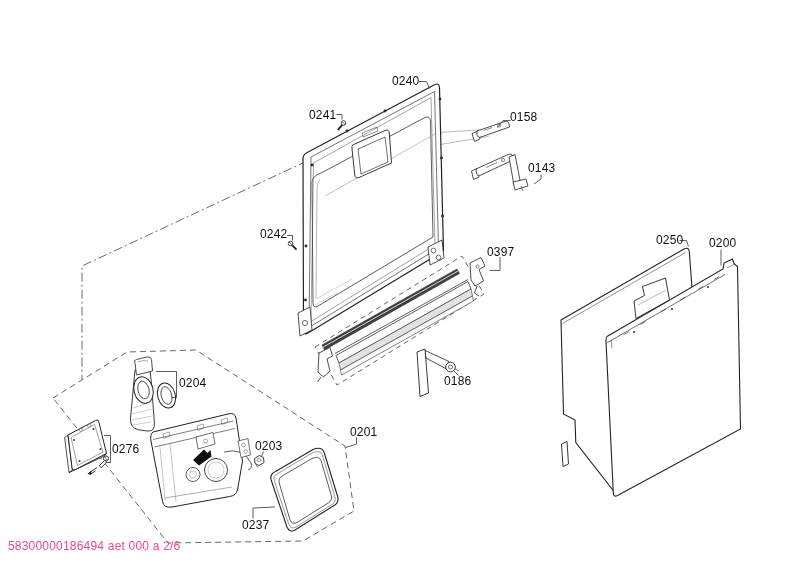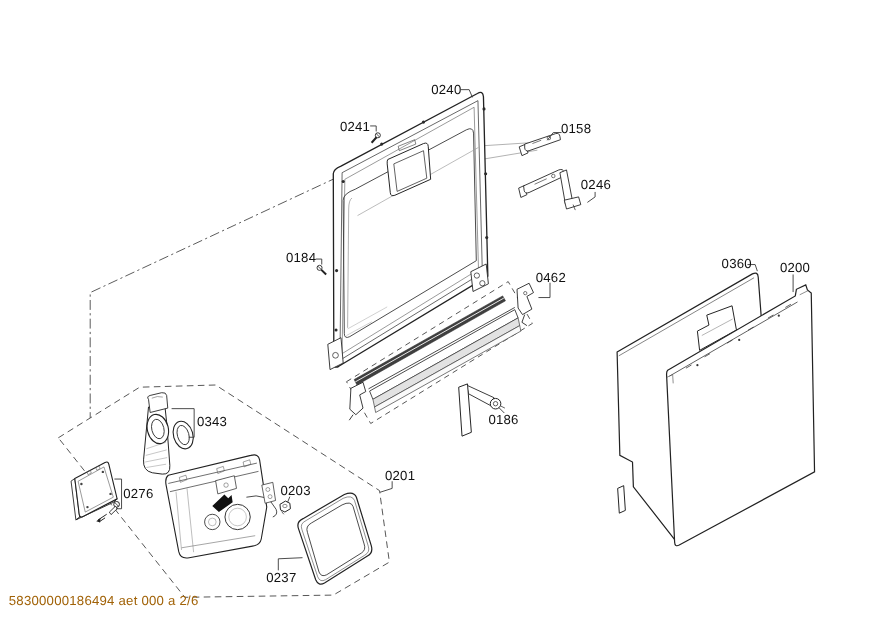--- a/index.html
+++ b/index.html
@@ -1,21 +1,21 @@
 <!DOCTYPE html>
 <html><head>
 <meta charset="utf-8">
 <style>
   html,body{margin:0;padding:0;background:#fff;}
   .stage{position:relative;width:800px;height:566px;background:#ffffff;overflow:hidden;
          font-family:"Liberation Sans",sans-serif;}
   .stage svg{position:absolute;left:0;top:0;}
   .plabel{position:absolute;font-size:12px;line-height:12px;color:#111;
           letter-spacing:.2px;white-space:nowrap;}
-  .footer-text{position:absolute;font-size:12px;line-height:13px;color:#a16207;
+  .footer-text{position:absolute;font-size:12px;line-height:13px;color:#ec4899;
           letter-spacing:.2px;white-space:nowrap;}
 </style>
 </head>
 <body>
 
 <div class="stage">
 
 <svg width="800" height="566" viewBox="0 0 800 566">
 
   <g fill="none" stroke="#5a5a5a" stroke-width="0.9">
@@ -253,27 +253,27 @@
     <path d="M 156,371.5 L 176.5,371.5 L 176.5,397.5 L 171.5,397.5"></path>
     <path d="M 104,435.5 L 110.5,435.5 L 110.5,462.5 L 105.5,462.5"></path>
     <path d="M 263.5,451.5 L 261.5,456.5"></path>
     <path d="M 356.5,437.5 L 356.5,444 L 345.5,447.5"></path>
     <path d="M 253,518.5 L 253,508 L 275,507"></path>
   </g>
 </svg>
 
   <div class="plabel" style="left:392px;top:75px">0240</div>
   <div class="plabel" style="left:309px;top:109px">0241</div>
-  <div class="plabel" style="left:260px;top:228px">0184</div>
-  <div class="plabel" style="left:487px;top:246px">0462</div>
+  <div class="plabel" style="left:260px;top:228px">0242</div>
+  <div class="plabel" style="left:487px;top:246px">0397</div>
   <div class="plabel" style="left:444px;top:375px">0186</div>
   <div class="plabel" style="left:510px;top:111px">0158</div>
-  <div class="plabel" style="left:528px;top:162px">0246</div>
-  <div class="plabel" style="left:656px;top:234px">0360</div>
+  <div class="plabel" style="left:528px;top:162px">0143</div>
+  <div class="plabel" style="left:656px;top:234px">0250</div>
   <div class="plabel" style="left:709px;top:237px">0200</div>
   <div class="plabel" style="left:350px;top:426px">0201</div>
   <div class="plabel" style="left:242px;top:519px">0237</div>
   <div class="plabel" style="left:255px;top:440px">0203</div>
-  <div class="plabel" style="left:179px;top:377px">0343</div>
+  <div class="plabel" style="left:179px;top:377px">0204</div>
   <div class="plabel" style="left:112px;top:443px">0276</div>
 
   <div class="footer-text" style="left:8px;top:540px">58300000186494 aet 000 a 2/6</div>
 </div>
 
 </body></html>

